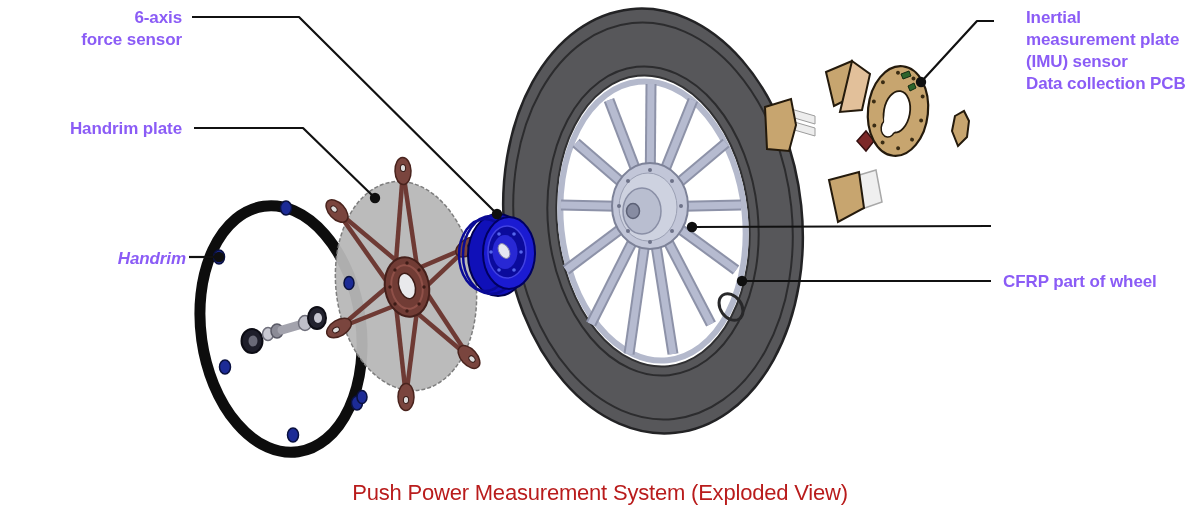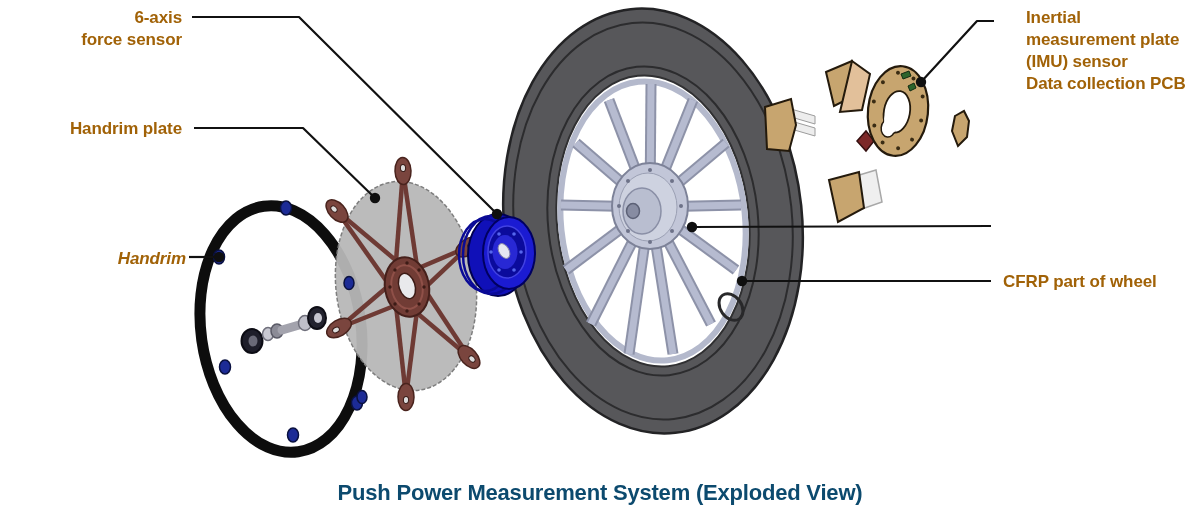--- a/index.html
+++ b/index.html
@@ -2,27 +2,27 @@
 <html><head>
 <meta charset="utf-8">
 <style>
   html,body{margin:0;padding:0;background:#fff;}
   .stage{
     position:relative;width:1200px;height:510px;background:#fff;overflow:hidden;
     font-family:"Liberation Sans","DejaVu Sans",sans-serif;
   }
   .stage svg{position:absolute;left:0;top:0;}
   .callout{
-    position:absolute;font-weight:700;font-size:17px;line-height:1.3;color:#a16207;
+    position:absolute;font-weight:700;font-size:17px;line-height:1.3;color:#8b5cf6;
     letter-spacing:-0.1px;white-space:nowrap;
   }
   .align-right{text-align:right;}
   .diagram-title{
     position:absolute;left:0;right:0;top:480px;text-align:center;
-    font-weight:700;font-size:22px;color:#0c4a6e;letter-spacing:-0.2px;
+    font-weight:400;font-size:22px;color:#b91c1c;letter-spacing:-0.2px;
   }
 </style>
 </head>
 <body>
 
 <div class="stage">
 
 <svg width="1200" height="510" viewBox="0 0 1200 510">
 
   <g>

